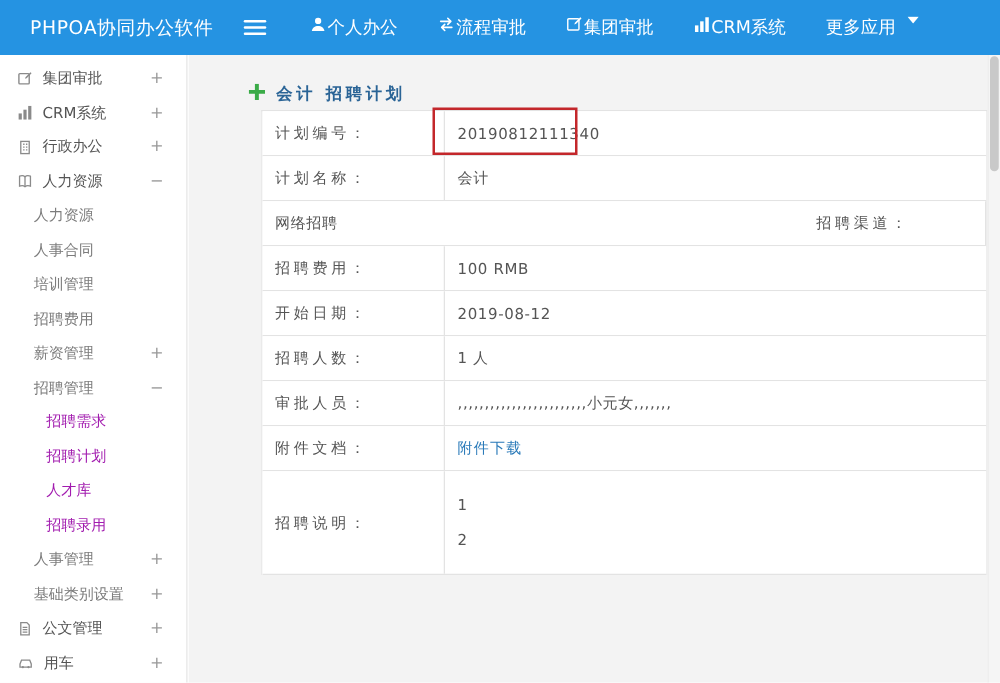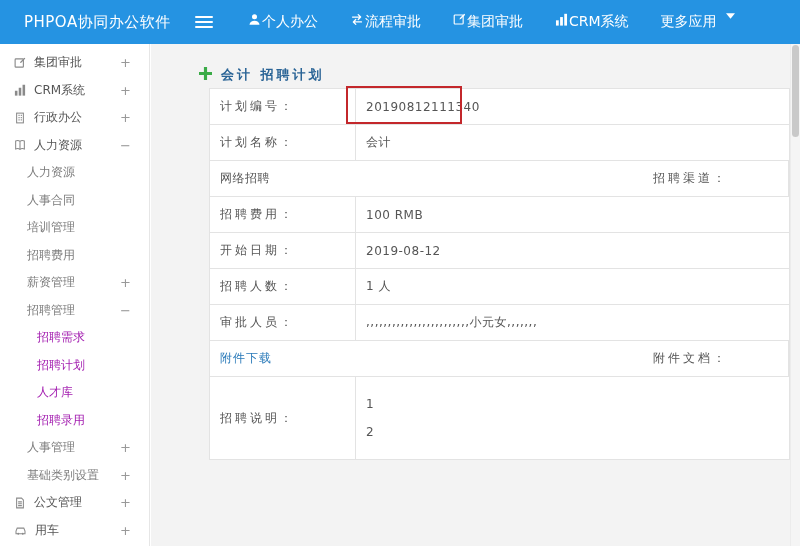--- a/index.html
+++ b/index.html
@@ -257,24 +257,24 @@
     </div>
     <div class="row">
       <div class="cell label">招聘人数：</div>
       <div class="cell value">1 人</div>
     </div>
     <div class="row">
       <div class="cell label">审批人员：</div>
       <div class="cell value">,,,,,,,,,,,,,,,,,,,,,,,,小元女,,,,,,,</div>
     </div>
     <div class="row">
+      <div class="cell label">附件文档：</div>
       <div class="cell value">
         <a class="link">附件下载</a>
       </div>
-      <div class="cell label">附件文档：</div>
     </div>
     <div class="row desc-row">
       <div class="cell label">招聘说明：</div>
       <div class="cell value">
         <span>1</span>
         <span>2</span>
       </div>
     </div>
   </div>
 </main>

